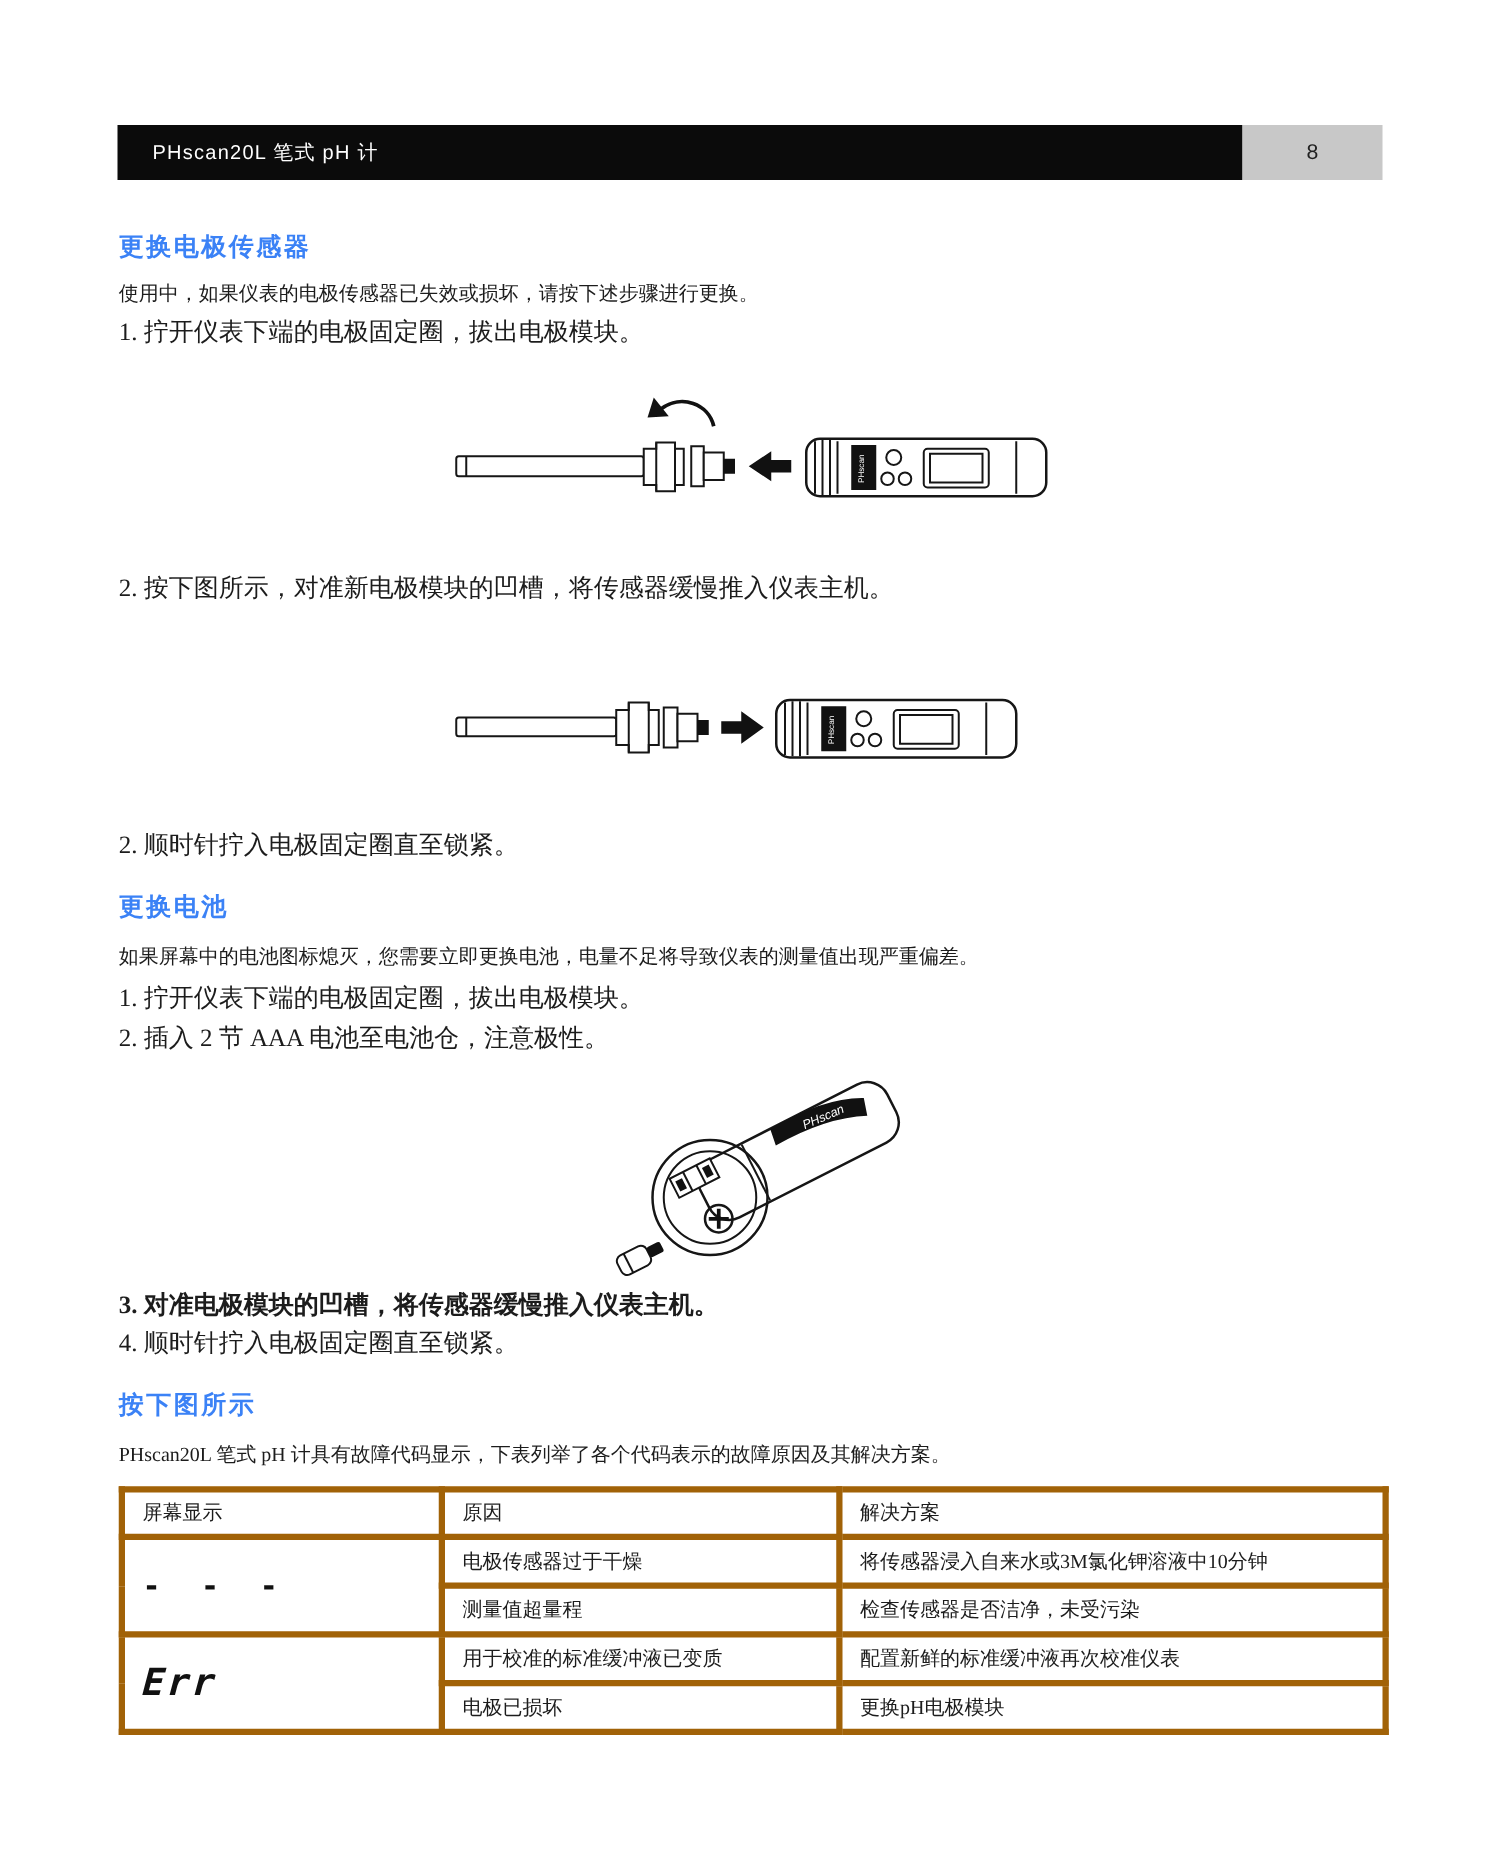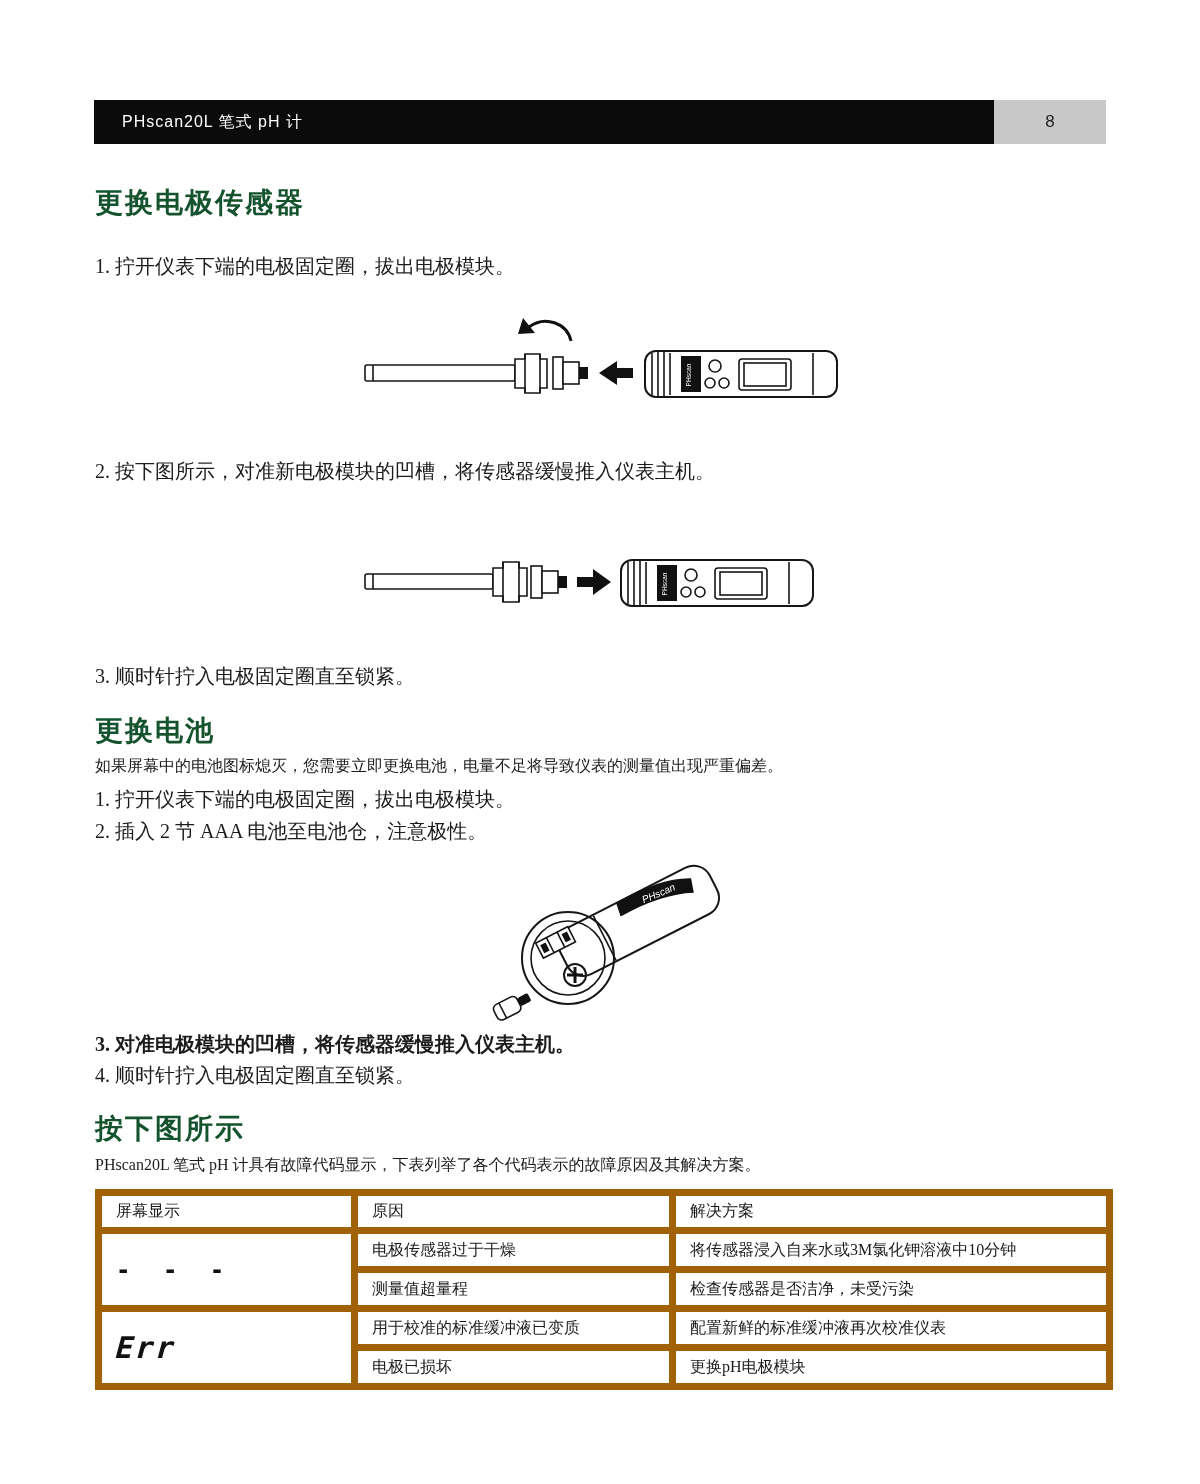--- a/index.html
+++ b/index.html
@@ -17,35 +17,35 @@
     flex:1; background:#0b0b0b; color:#fff; display:flex; align-items:center;
     padding-left:28px; font-family:"Liberation Sans","DejaVu Sans",sans-serif;
     font-size:16px; letter-spacing:1px;
   }
   .header-page-box {
     width:112px; background:#c8c8c8; display:flex; align-items:center; justify-content:center;
     font-family:"Liberation Sans","DejaVu Sans",sans-serif; font-size:17px; color:#222;
   }
 
   .abs { position:absolute; left:95px; }
-  .section-heading { font-size:28px; font-weight:bold; letter-spacing:2px; color:#14532d; }
+  .section-heading { font-size:20px; font-weight:bold; letter-spacing:2px; color:#3b82f6; }
   .body-text { font-size:16px; line-height:26px; color:#1c1c1c; }
   .step-line { font-size:20px; line-height:26px; color:#1c1c1c; }
 
   .figure { position:absolute; }
   .figure svg { display:block; }
   .ln { fill:none; stroke:#161616; stroke-width:1.6; }
   .ln2 { fill:none; stroke:#161616; stroke-width:2; }
   .fillb { fill:#111; stroke:none; }
   .fw { fill:#fff; stroke:#161616; stroke-width:1.6; }
 
   
   .ts-table { position:absolute; left:95px; top:1189px; width:1011px; border-collapse:collapse; table-layout:fixed; }
   .ts-table th, .ts-table td {
-    border:7px solid #a16207; text-align:left; padding:0 14px;
+    border:5px solid #a16207; text-align:left; padding:0 14px;
     font-size:16px; font-weight:normal; color:#1c1c1c; vertical-align:middle;
   }
   .ts-table thead th { height:38px; }
   .ts-table tbody td { height:39px; }
   .col-display { width:256px; }
   .col-cause { width:318px; }
   .col-solution { width:437px; }
   .code-cell { padding-left:24px; }
   .lcd {
     font-family:"DejaVu Sans Mono","Liberation Mono",monospace;
@@ -58,20 +58,21 @@
 <body>
 
 <div class="page">
 
   <div class="header-bar">
     <div class="header-title-box">PHscan20L 笔式 pH 计</div>
     <div class="header-page-box">8</div>
   </div>
 
   <div class="abs section-heading" style="top:184px;">更换电极传感器</div>
+  <div class="abs body-text" style="top:223px;">使用中，如果仪表的电极传感器已失效或损坏，请按下述步骤进行更换。</div>
   <div class="abs step-line" style="top:253px;">1. 拧开仪表下端的电极固定圈，拔出电极模块。</div>
 
   <div class="figure" style="left:355px; top:305px; width:500px; height:140px;">
     <svg width="500" height="140" viewBox="0 0 500 140">
 
       <g>
         <rect class="fw" x="10" y="60" width="150" height="16" rx="2"></rect>
         <line class="ln" x1="18" y1="60" x2="18" y2="76"></line>
       </g>
 
@@ -151,21 +152,21 @@
         <circle class="fw" cx="336" cy="47" r="6"></circle>
         <circle class="fw" cx="331" cy="64" r="5"></circle>
         <circle class="fw" cx="345" cy="64" r="5"></circle>
         <rect class="ln" x="360" y="40" width="52" height="31" rx="3" fill="#fff"></rect>
         <rect class="ln" x="365" y="44" width="42" height="23" fill="#fff"></rect>
         <line class="ln" x1="434" y1="34" x2="434" y2="76"></line>
       </g>
     </svg>
   </div>
 
-  <div class="abs step-line" style="top:663px;">3. 顺时针拧入电极固定圈直至锁紧。</div>
+  <div class="abs step-line" style="top:663px;">2. 顺时针拧入电极固定圈直至锁紧。</div>
 
   <div class="abs section-heading" style="top:712px;">更换电池</div>
   <div class="abs body-text" style="top:753px;">如果屏幕中的电池图标熄灭，您需要立即更换电池，电量不足将导致仪表的测量值出现严重偏差。</div>
   <div class="abs step-line" style="top:786px;">1. 拧开仪表下端的电极固定圈，拔出电极模块。</div>
   <div class="abs step-line" style="top:818px;">2. 插入 2 节 AAA 电池至电池仓，注意极性。</div>
 
   <div class="figure" style="left:460px; top:858px; width:300px; height:168px;">
     <svg width="300" height="168" viewBox="0 0 300 168">
 
       <g transform="rotate(-27 110 100)">

